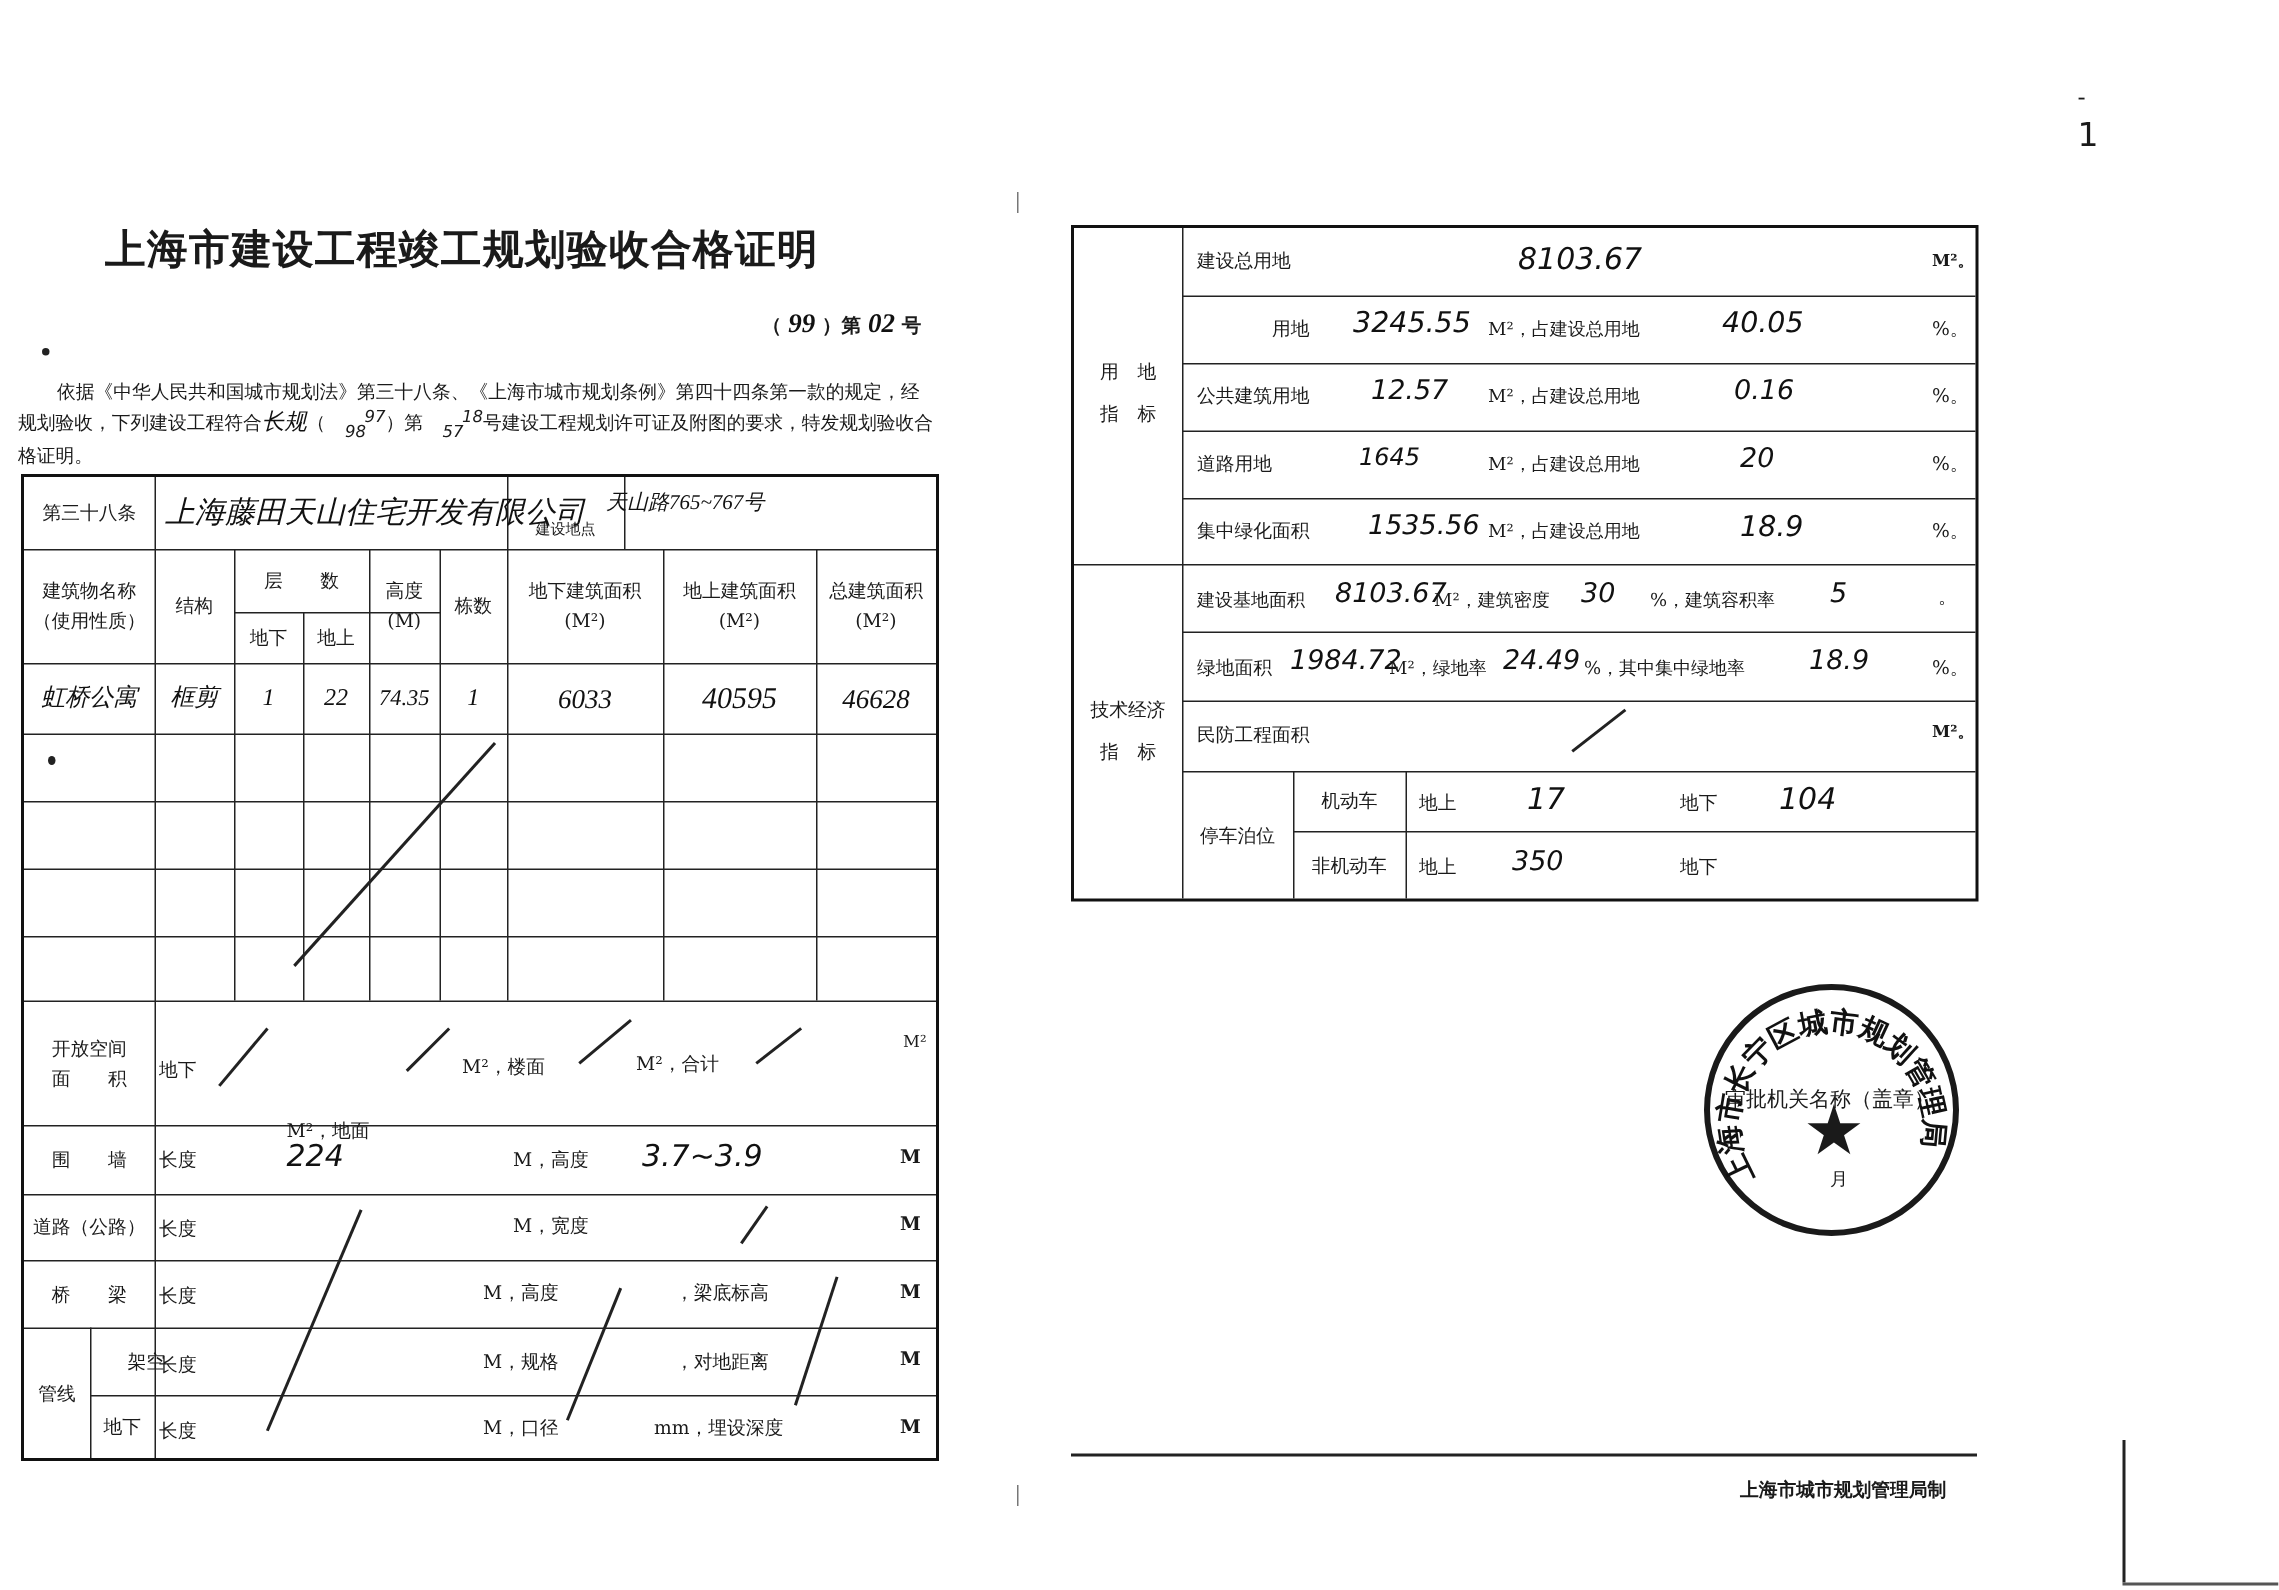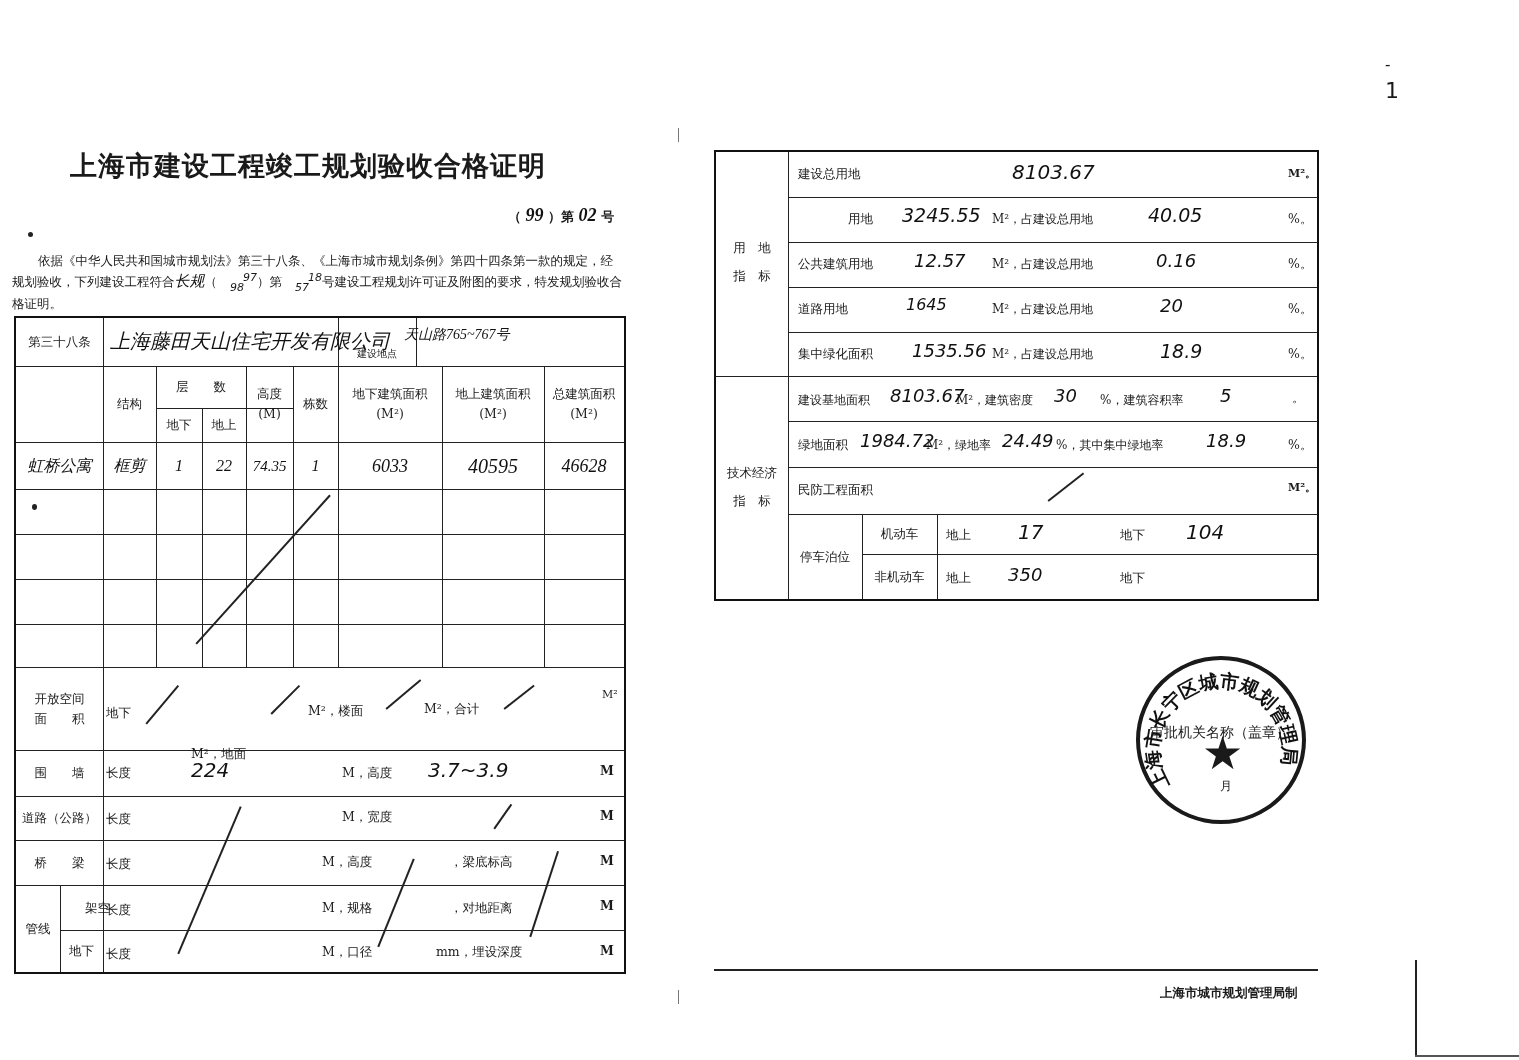--- a/index.html
+++ b/index.html
@@ -86,20 +86,22 @@
   <div class="vl" style="left:400px;top:0;height:48px;"></div>
   <div class="vl" style="left:426px;top:48px;height:301px;"></div>
   <div class="vl" style="left:528px;top:48px;height:301px;"></div>
   <div class="vl" style="left:44px;top:567px;height:87px;"></div>
 
   <div class="cell" style="left:0;top:0;width:87px;height:48px;">第三十八条</div>
   <div class="hw" style="left:94px;top:10px;font-size:20px;">上海藤田天山住宅开发有限公司</div>
   <div class="cell" style="left:322px;top:12px;width:78px;height:48px;font-size:10px;">建设地点</div>
   <div class="hw" style="left:388px;top:8px;font-size:14px;font-family:Liberation Serif, serif;">天山路765~767号</div>
 
+  <div class="cell" style="left:0;top:48px;width:87px;height:76px;white-space:pre-line;">建筑物名称
+（使用性质）</div>
   <div class="cell" style="left:87px;top:48px;width:53px;height:76px;">结构</div>
   <div class="cell" style="left:140px;top:48px;width:90px;height:42px;white-space:pre;">层　　数</div>
   <div class="cell" style="left:140px;top:90px;width:46px;height:34px;">地下</div>
   <div class="cell" style="left:186px;top:90px;width:44px;height:34px;">地上</div>
   <div class="cell" style="left:230px;top:48px;width:47px;height:76px;white-space:pre-line;">高度
 (M)</div>
   <div class="cell" style="left:277px;top:48px;width:45px;height:76px;">栋数</div>
   <div class="cell" style="left:322px;top:48px;width:104px;height:76px;white-space:pre-line;">地下建筑面积
 (M²)</div>
   <div class="cell" style="left:426px;top:48px;width:102px;height:76px;white-space:pre-line;">地上建筑面积

